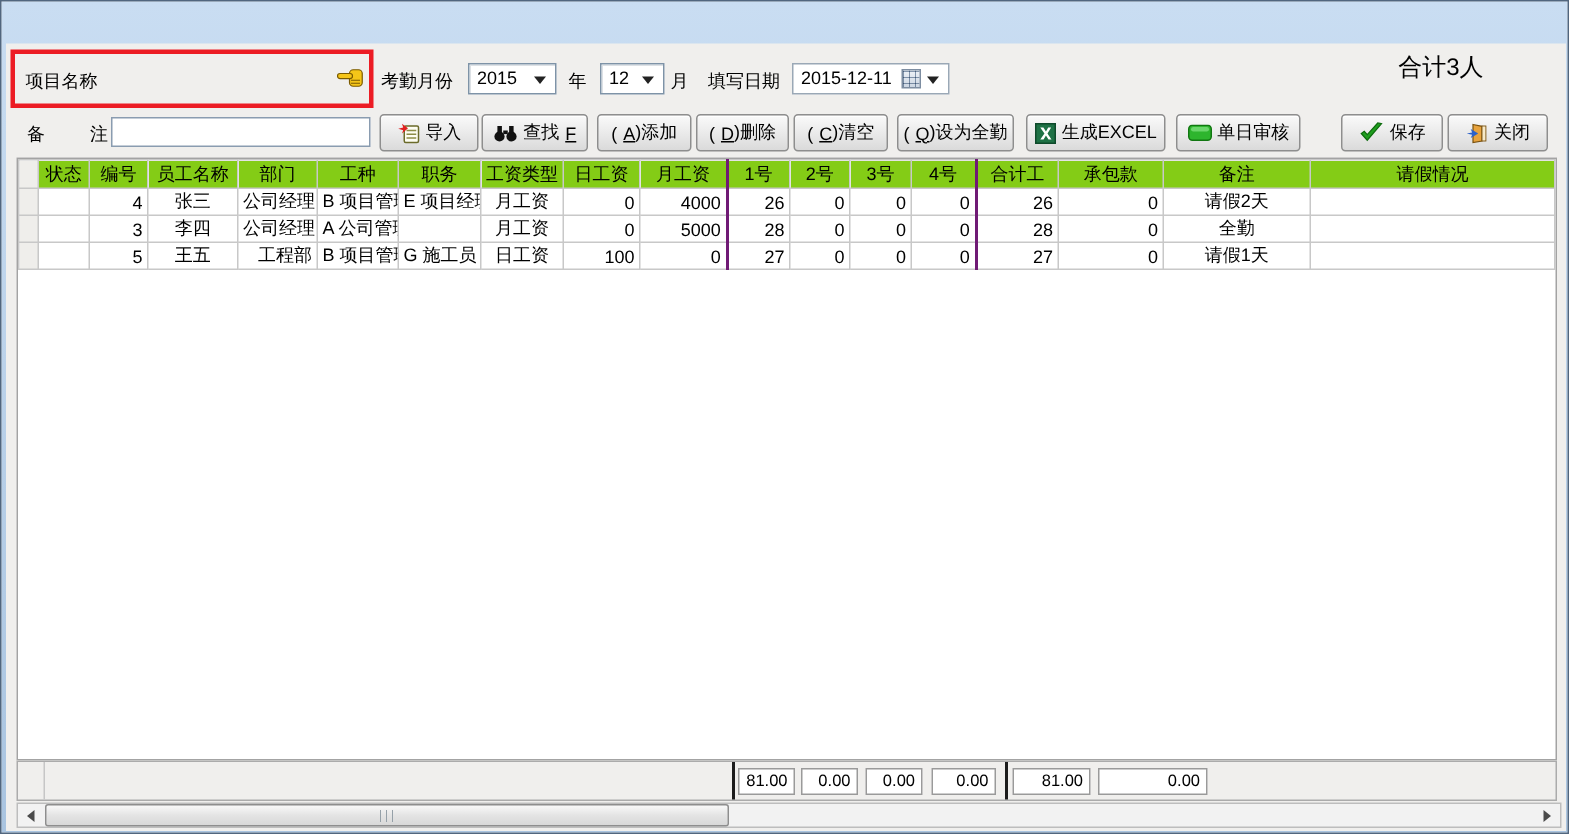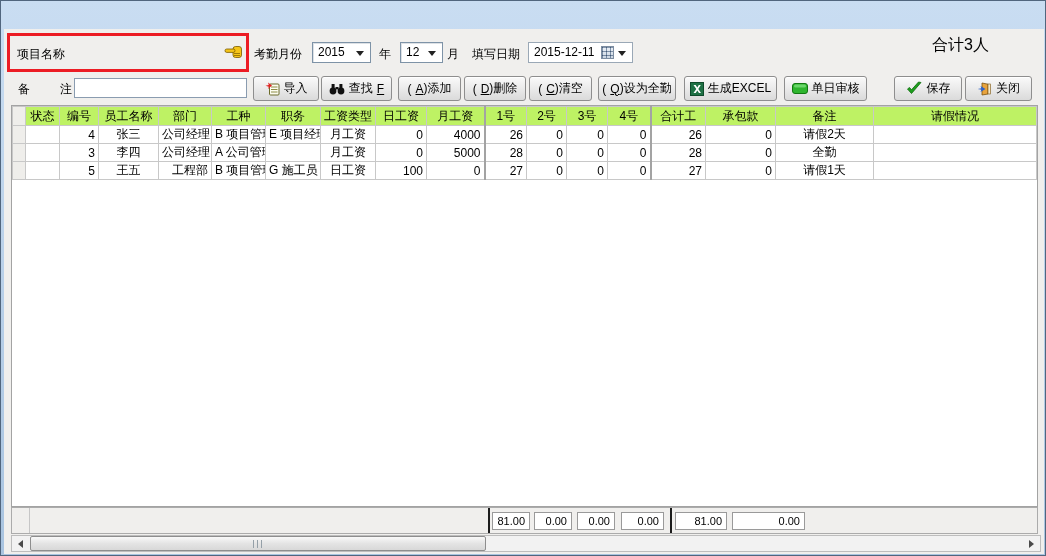--- a/index.html
+++ b/index.html
@@ -48,24 +48,24 @@
          background:linear-gradient(#FAFAFA,#ECECEC 45%,#DADADA); box-shadow:inset 0 1px 0 #fff;
          display:flex; align-items:center; justify-content:center; gap:4px;
          font:12px "Liberation Sans","DejaVu Sans",sans-serif; cursor:default; }
   .btn u { text-decoration:underline; }
 
   
   .grid-wrap { position:absolute; left:7px; top:76px; width:1027px; height:402px;
                background:#fff; border:1px solid #A3A3A3; overflow:hidden; }
   table.grid { table-layout:fixed; border-collapse:collapse; width:1025px; font-size:12px; }
   .grid th, .grid td { border:1px solid #C8C8C8; padding:0 3px; overflow:hidden; white-space:nowrap; height:17px; }
-  .grid th { height:19px; background:#bef264; font-weight:normal; text-align:center; }
+  .grid th { height:19px; background:#84cc16; font-weight:normal; text-align:center; }
   .grid td { background:#fff; }
   .grid .gut { background:#EFEEEB; }
-  .grid .thick { border-left:2px solid #a3a3a3; }
+  .grid .thick { border-left:2px solid #701a75; }
   .al { text-align:center; } .ar { text-align:right; } .ac { text-align:center; }
 
   
   .footer-strip { position:absolute; left:7px; top:478px; width:1027px; height:27px;
                   background:#F0EFED; border:1px solid #ABABAB; }
   .footer-strip .gutline { position:absolute; left:17px; top:0; bottom:0; width:1px; background:#C6C6C6; }
   .vthick { position:absolute; top:0; bottom:0; width:2px; background:#1C1C1C; }
   .sum-box { position:absolute; top:4px; height:18px; background:#fff; border:1px solid #9A9A9A;
              font-size:11px; text-align:right; padding:2px 4px 0 0; }
 

